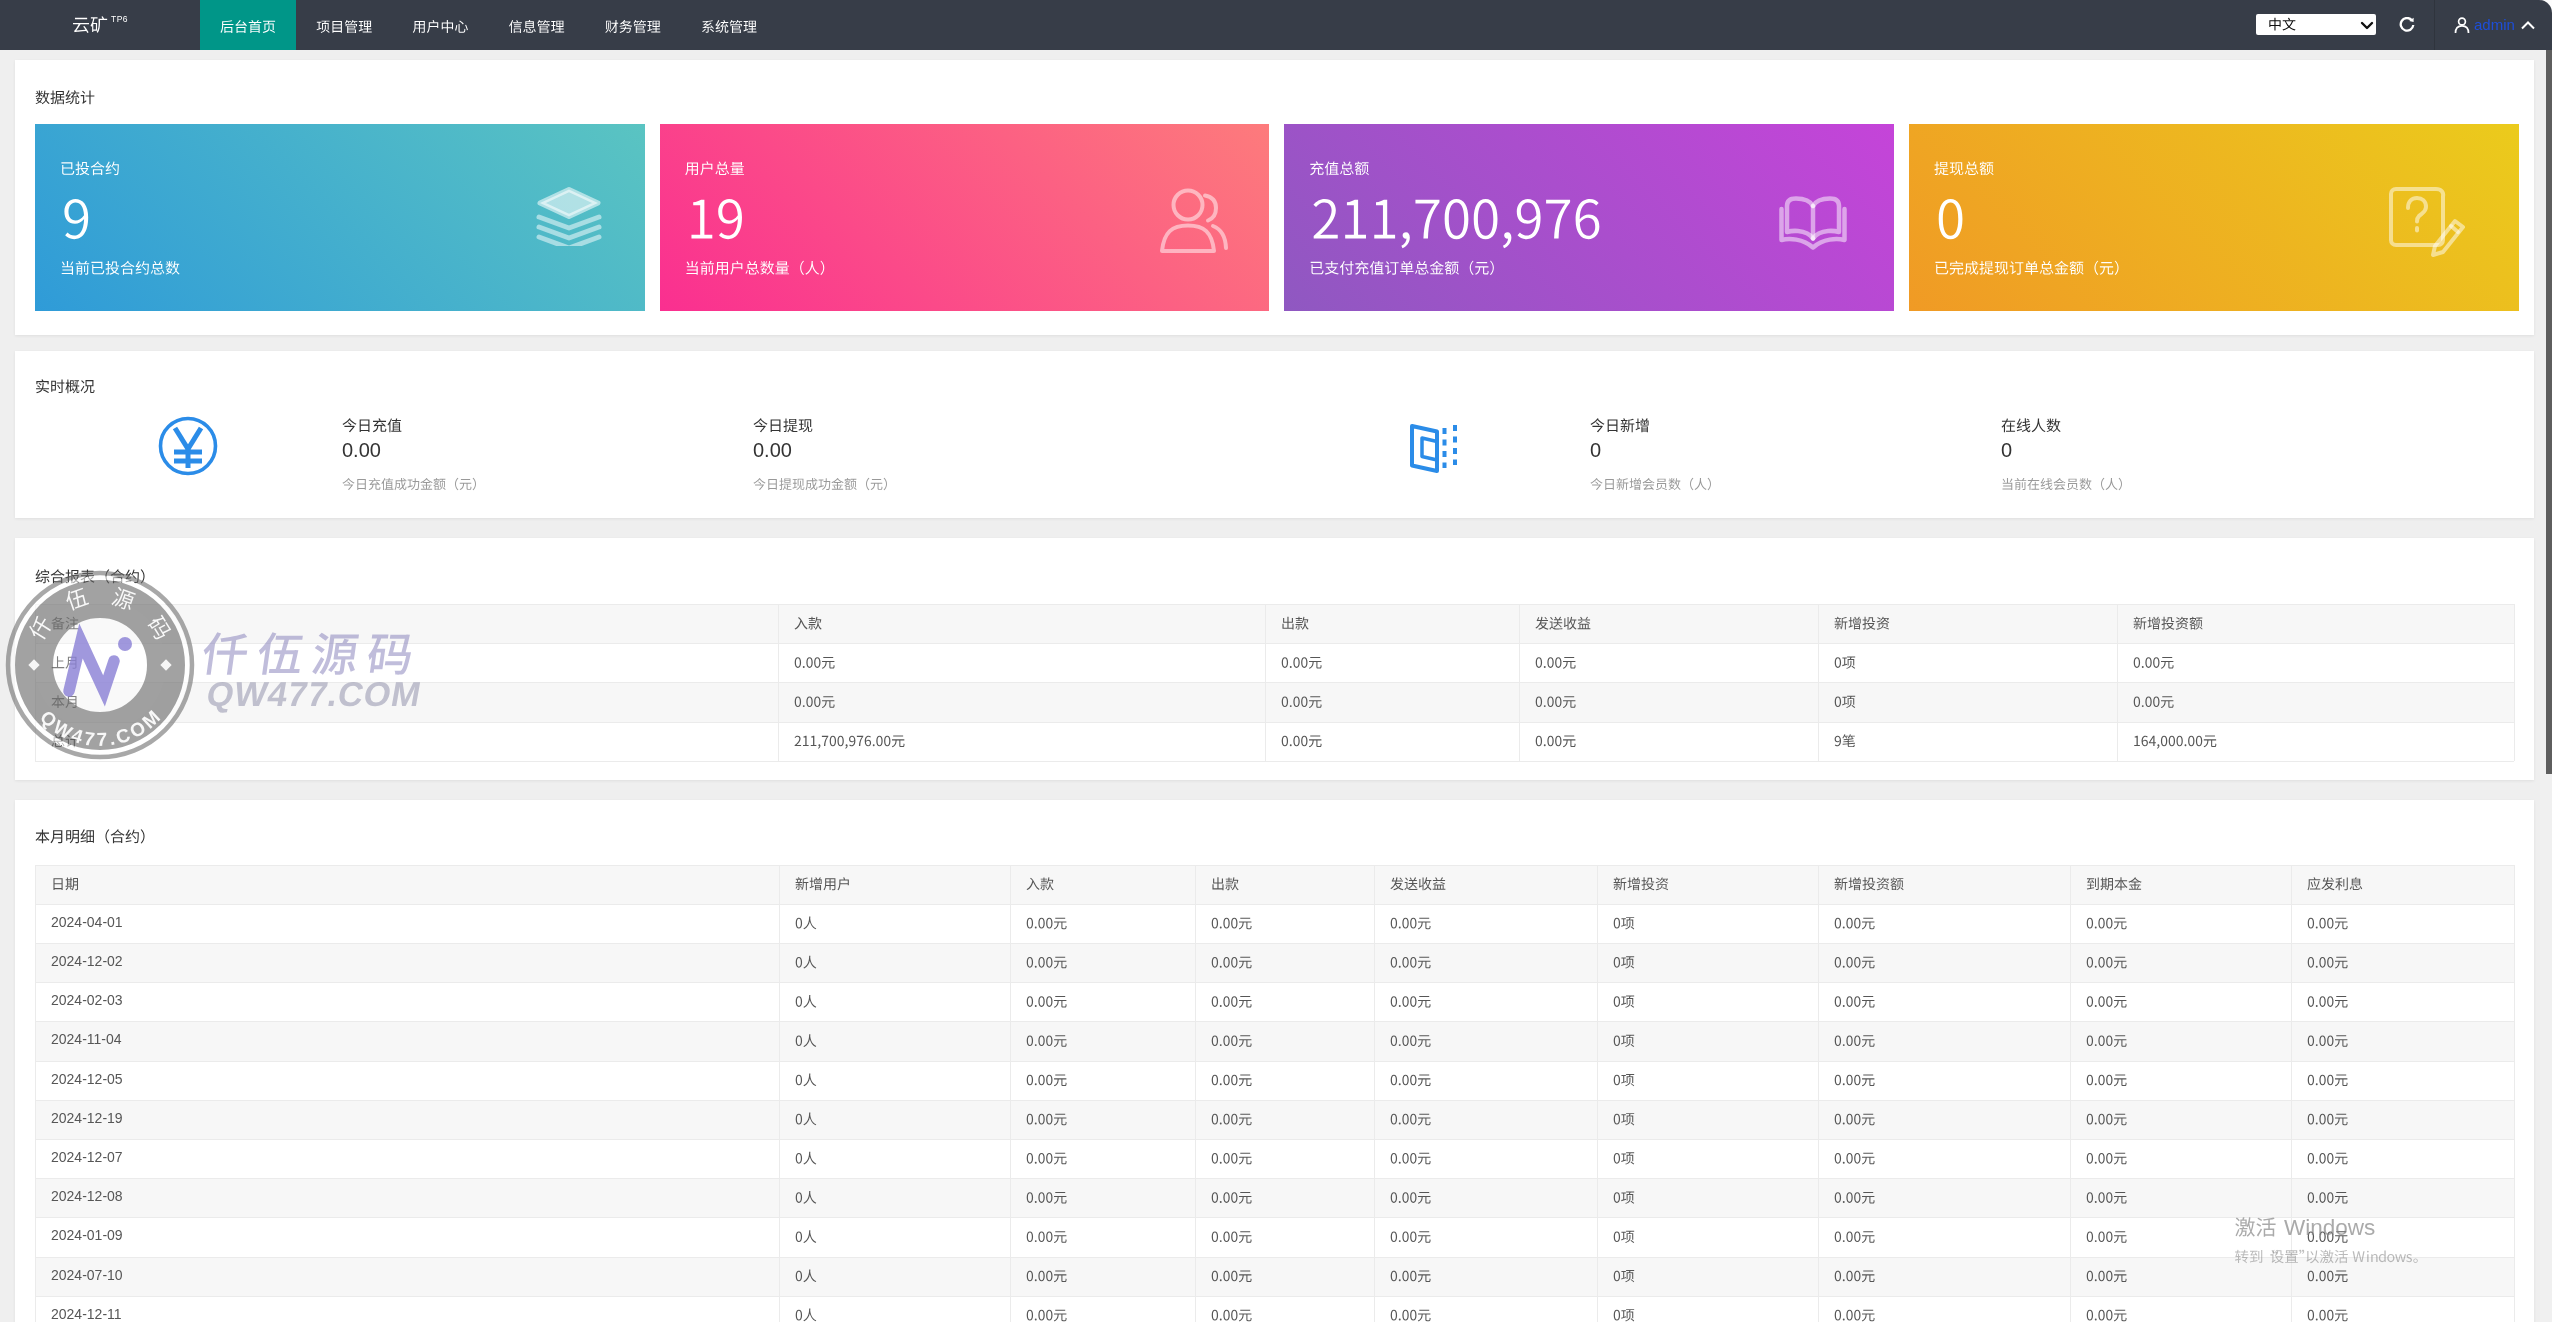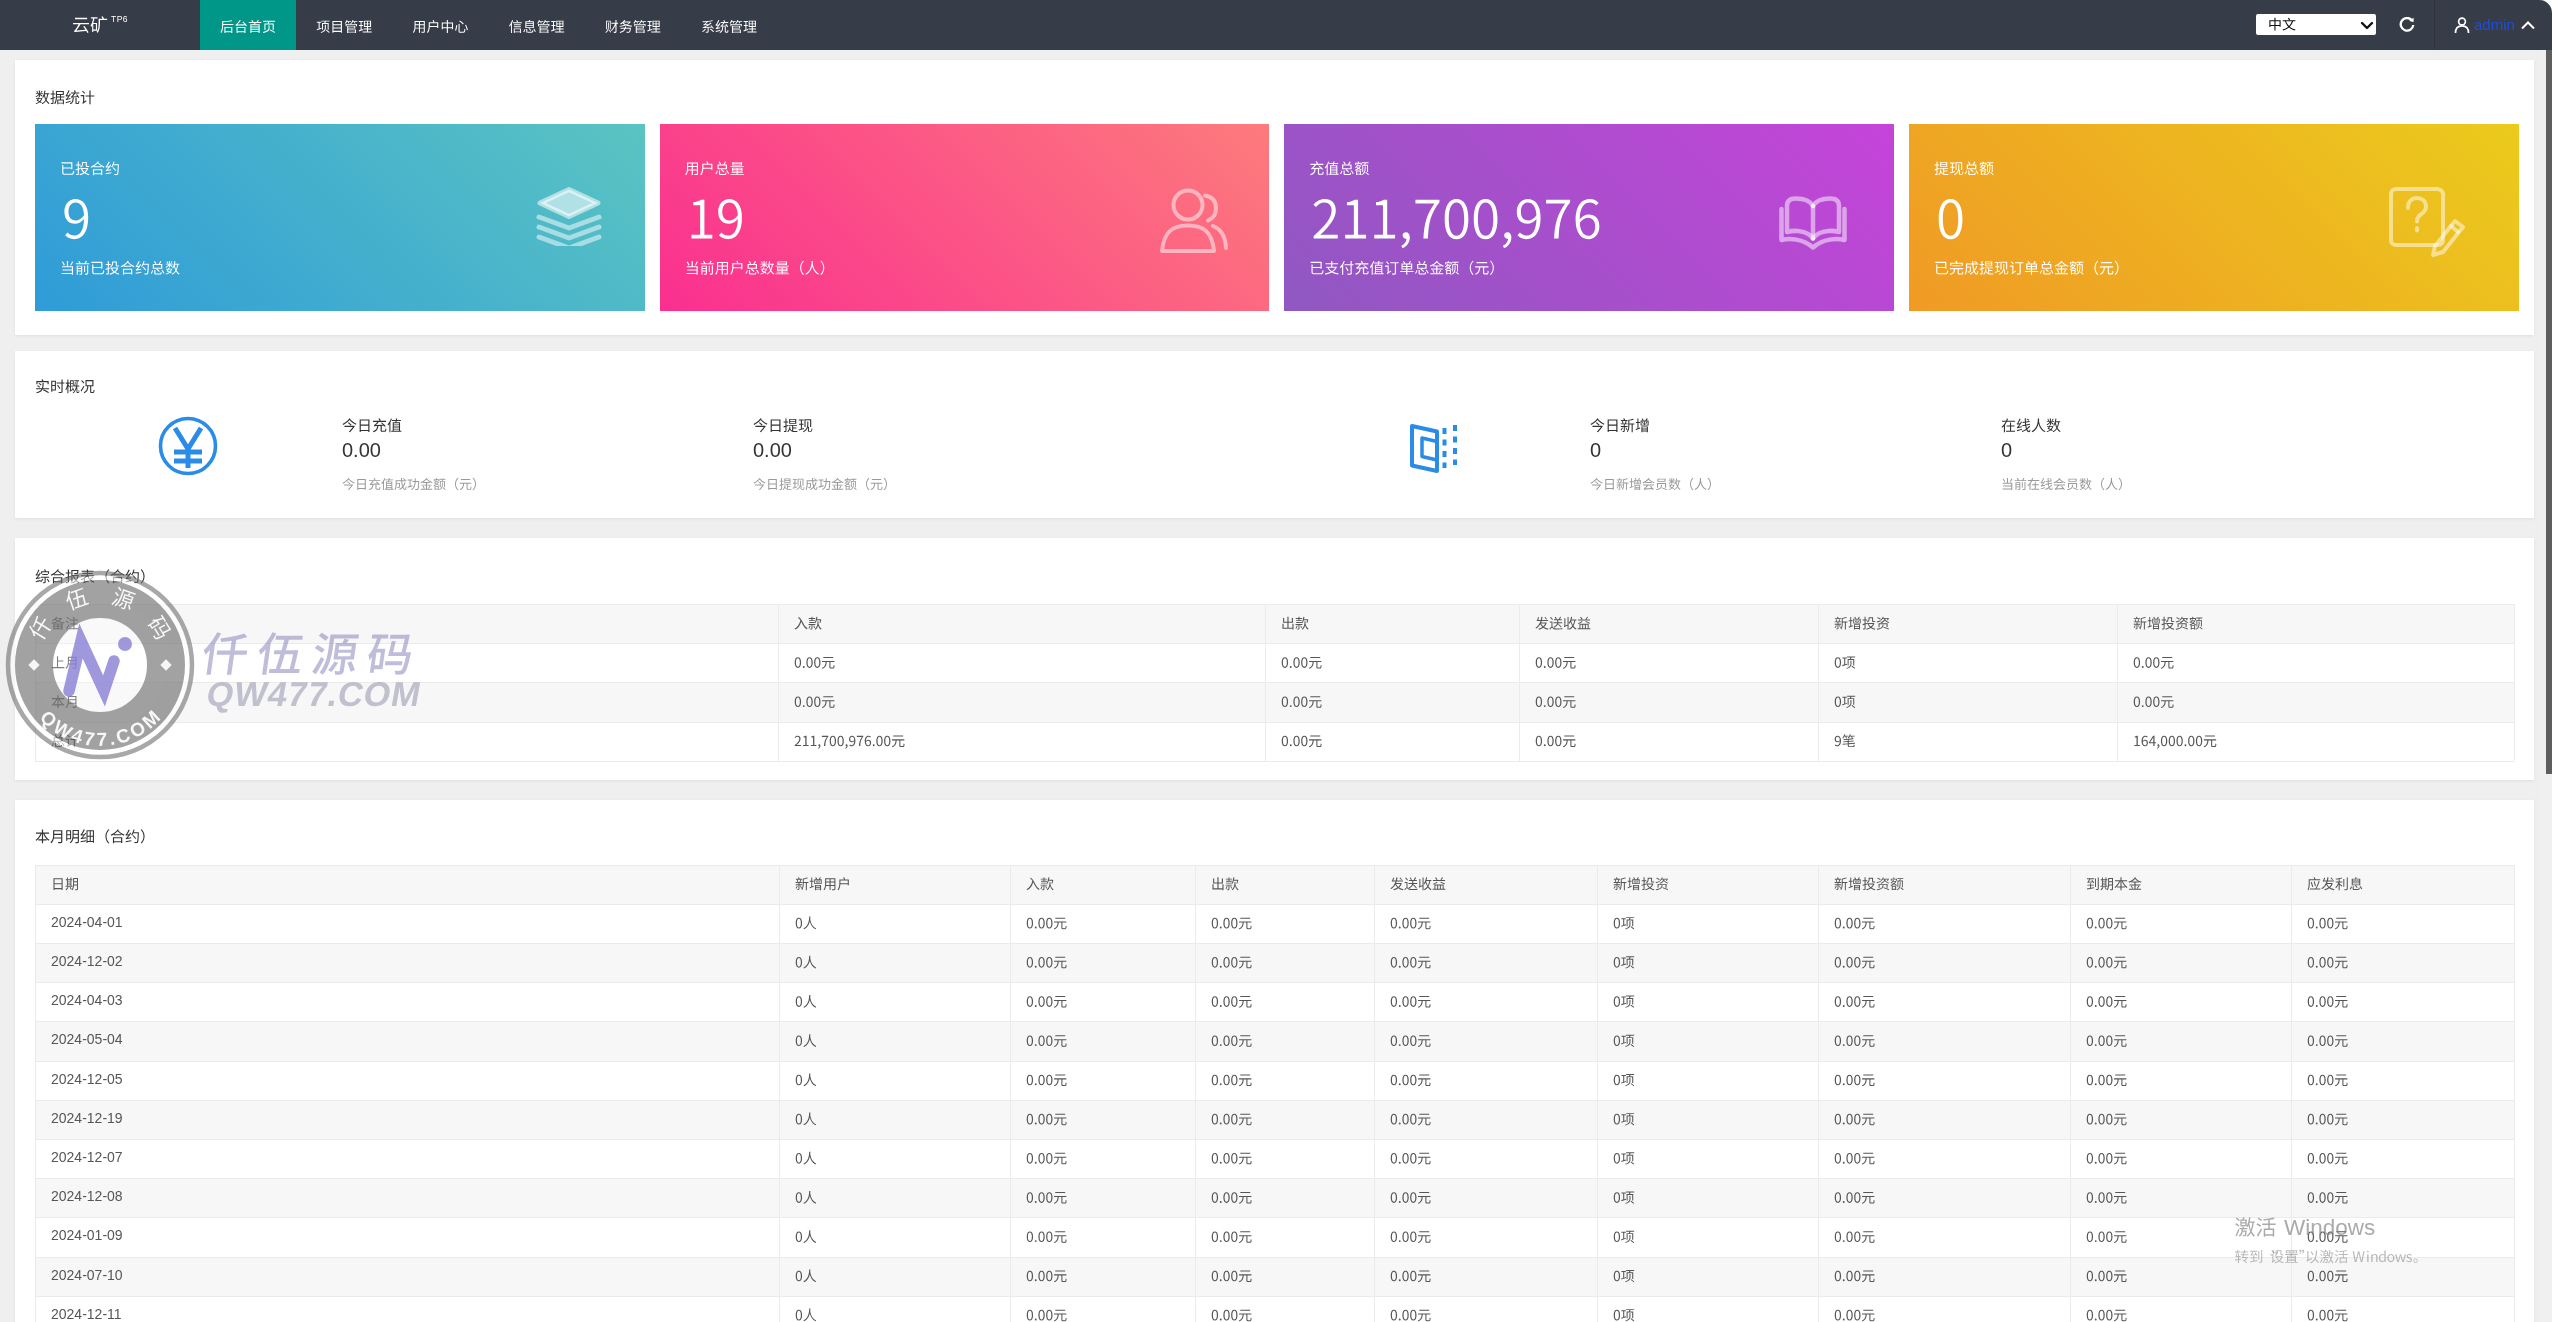--- a/index.html
+++ b/index.html
@@ -132,22 +132,22 @@
 <div style="position:absolute;left:1010.0px;top:864.6px;width:1px;height:470.4px;background:#ebebeb"></div>
 <div style="position:absolute;left:1195.0px;top:864.6px;width:1px;height:470.4px;background:#ebebeb"></div>
 <div style="position:absolute;left:1374.0px;top:864.6px;width:1px;height:470.4px;background:#ebebeb"></div>
 <div style="position:absolute;left:1597.0px;top:864.6px;width:1px;height:470.4px;background:#ebebeb"></div>
 <div style="position:absolute;left:1818.0px;top:864.6px;width:1px;height:470.4px;background:#ebebeb"></div>
 <div style="position:absolute;left:2070.0px;top:864.6px;width:1px;height:470.4px;background:#ebebeb"></div>
 <div style="position:absolute;left:2291.0px;top:864.6px;width:1px;height:470.4px;background:#ebebeb"></div>
 <div style="position:absolute;left:2514.0px;top:864.6px;width:1px;height:470.4px;background:#ebebeb"></div>
 <div style="position:absolute;left:51px;top:913.8px;font-size:14px;color:#565656">2024-04-01</div>
 <div style="position:absolute;left:51px;top:953.0px;font-size:14px;color:#565656">2024-12-02</div>
-<div style="position:absolute;left:51px;top:992.2px;font-size:14px;color:#565656">2024-04-03</div>
-<div style="position:absolute;left:51px;top:1031.4px;font-size:14px;color:#565656">2024-05-04</div>
+<div style="position:absolute;left:51px;top:992.2px;font-size:14px;color:#565656">2024-02-03</div>
+<div style="position:absolute;left:51px;top:1031.4px;font-size:14px;color:#565656">2024-11-04</div>
 <div style="position:absolute;left:51px;top:1070.6px;font-size:14px;color:#565656">2024-12-05</div>
 <div style="position:absolute;left:51px;top:1109.8px;font-size:14px;color:#565656">2024-12-19</div>
 <div style="position:absolute;left:51px;top:1149.0px;font-size:14px;color:#565656">2024-12-07</div>
 <div style="position:absolute;left:51px;top:1188.2px;font-size:14px;color:#565656">2024-12-08</div>
 <div style="position:absolute;left:51px;top:1227.4px;font-size:14px;color:#565656">2024-01-09</div>
 <div style="position:absolute;left:51px;top:1266.6px;font-size:14px;color:#565656">2024-07-10</div>
 <div style="position:absolute;left:51px;top:1305.8px;font-size:14px;color:#565656">2024-12-11</div>
 <svg width="2552" height="1322" style="position:absolute;left:0;top:0">
     <defs>
       <path id="g0" d="M165 760V684H842V760ZM141 -44C182 -27 240 -24 791 24C815 -16 836 -52 852 -83L924 -41C874 53 773 199 688 312L620 277C660 222 705 157 746 94L243 56C323 152 404 275 471 401H945V478H56V401H367C303 272 219 149 190 114C158 73 135 46 112 40C123 16 137 -26 141 -44Z"></path>

